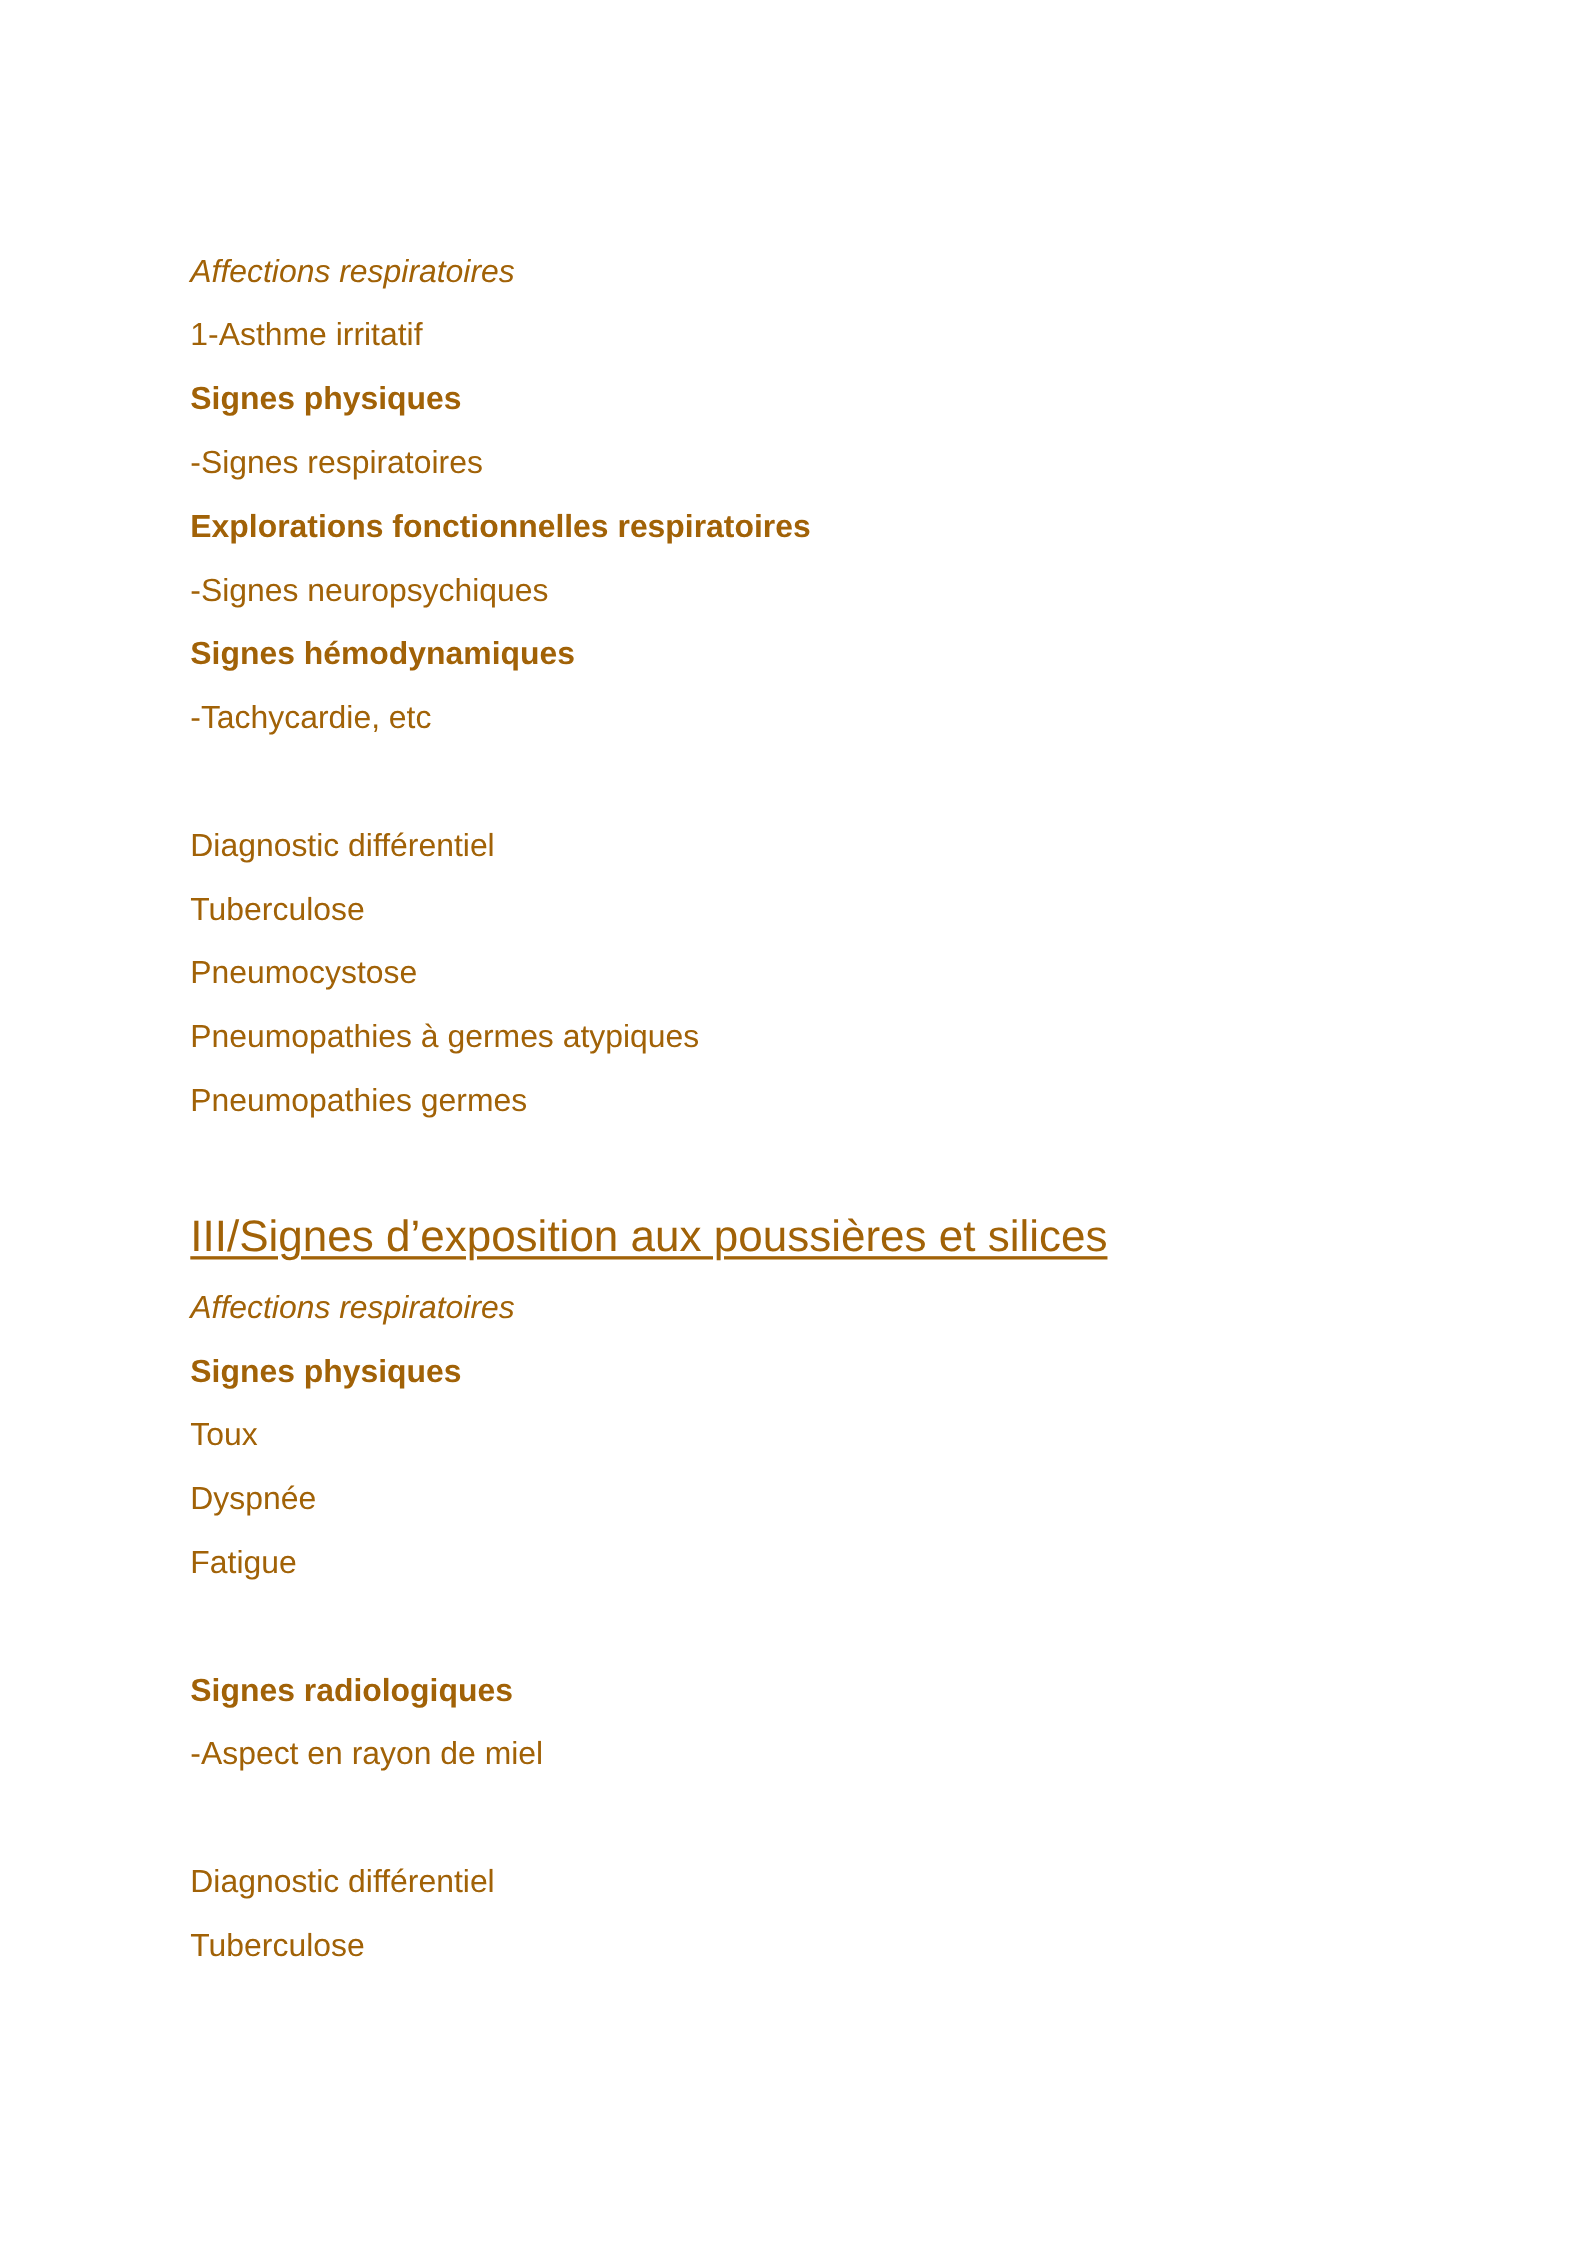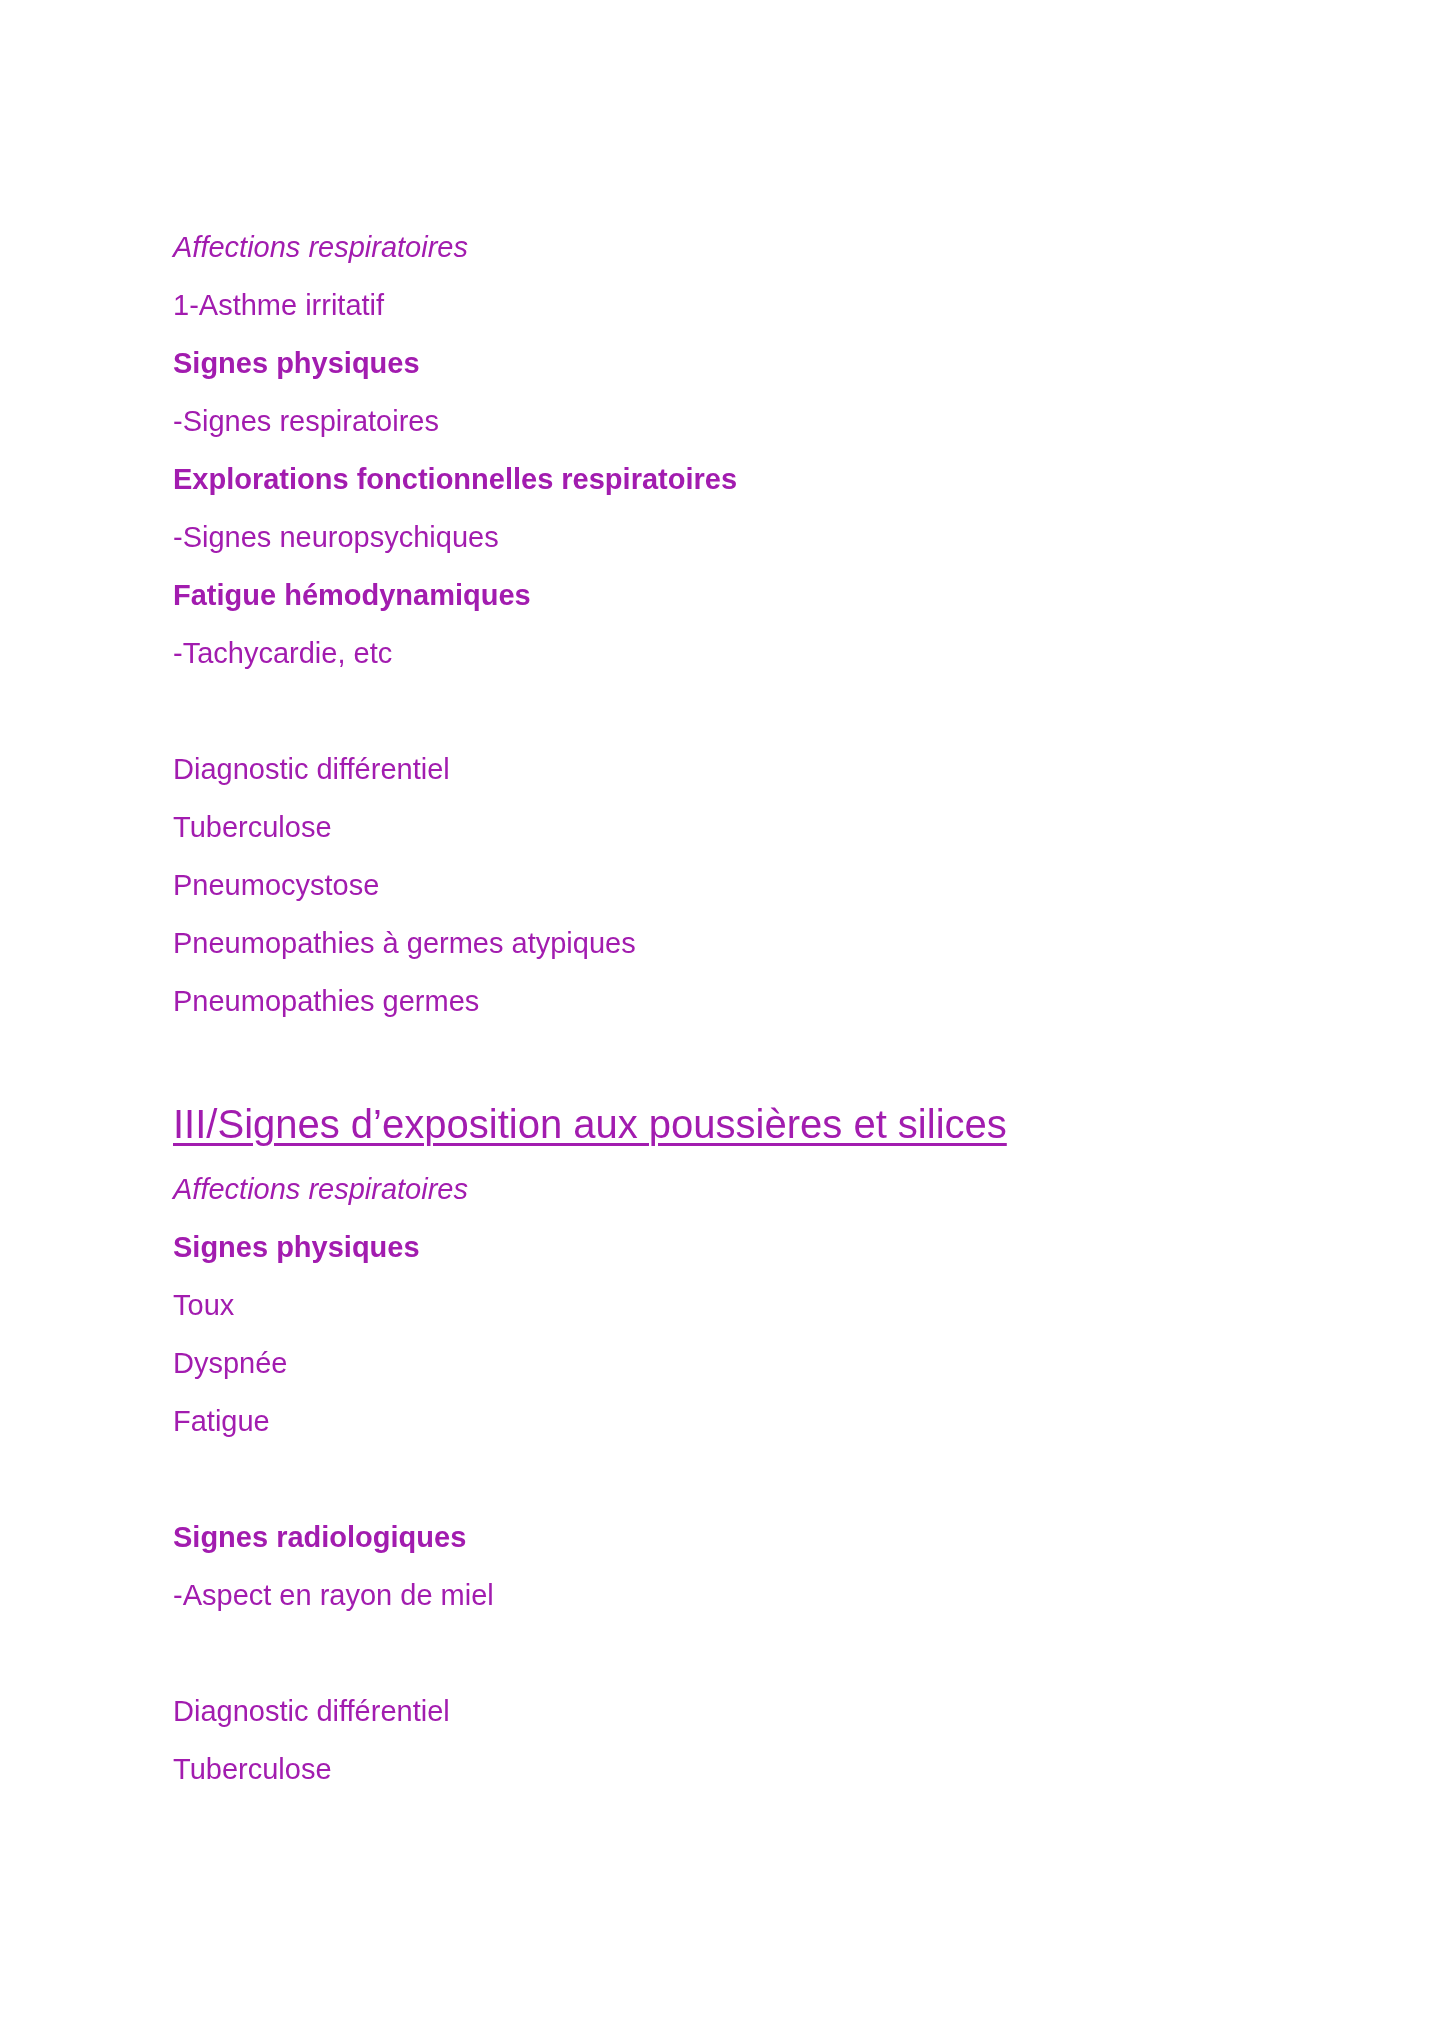--- a/index.html
+++ b/index.html
@@ -20,21 +20,21 @@
     position: absolute;
     top: 218px;
     left: 173px;
     right: 60px;
   }
   .line {
     font-size: 29px;
     line-height: 58px;
     min-height: 58px;
     white-space: pre-wrap;
-    color: #a21caf;
+    color: #a16207;
   }
   .line.bold   { font-weight: bold; }
   .line.italic { font-style: italic; }
   .line.empty  { min-height: 58px; }
   .line.heading {
     font-size: 40px;
     line-height: 72px;
     min-height: 72px;
     font-weight: normal;
     text-decoration: underline;
@@ -46,21 +46,21 @@
 <body>
 
 <div class="page">
   <div class="content">
       <div class="line italic">Affections respiratoires</div>
       <div class="line normal">1-Asthme irritatif</div>
       <div class="line bold">Signes physiques</div>
       <div class="line normal">-Signes respiratoires</div>
       <div class="line bold">Explorations fonctionnelles respiratoires</div>
       <div class="line normal">-Signes neuropsychiques</div>
-      <div class="line bold">Fatigue hémodynamiques</div>
+      <div class="line bold">Signes hémodynamiques</div>
       <div class="line normal">-Tachycardie, etc</div>
       <div class="line empty"></div>
       <div class="line normal">Diagnostic différentiel</div>
       <div class="line normal">Tuberculose</div>
       <div class="line normal">Pneumocystose</div>
       <div class="line normal">Pneumopathies à germes atypiques</div>
       <div class="line normal">Pneumopathies germes</div>
       <div class="line empty"></div>
       <div class="line heading">III/Signes d’exposition aux poussières et silices</div>
       <div class="line italic">Affections respiratoires</div>

